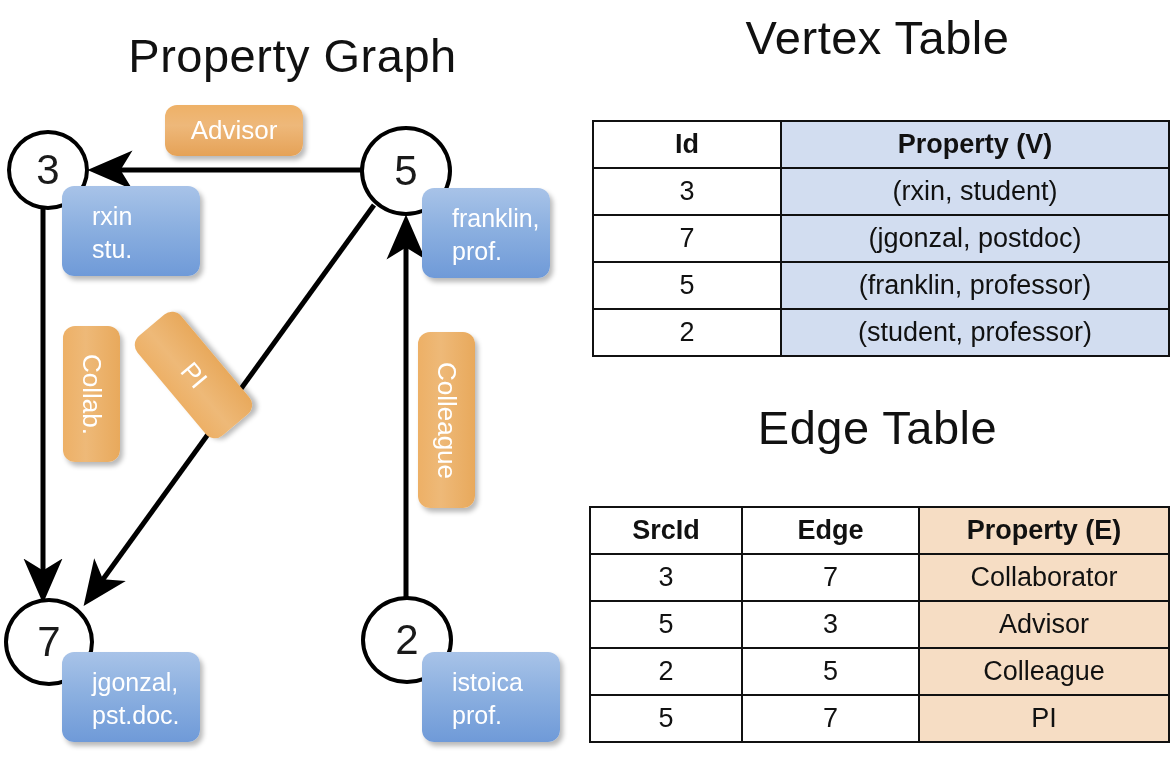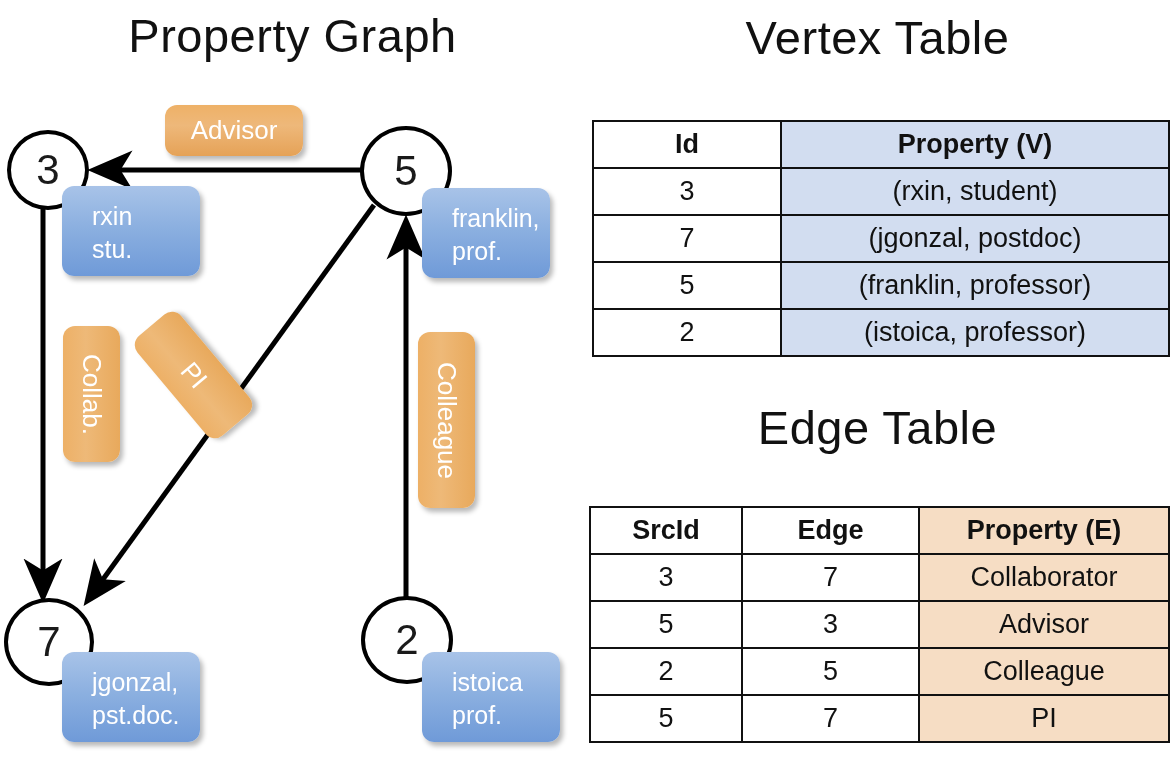--- a/index.html
+++ b/index.html
@@ -20,21 +20,21 @@
   
   .title {
     position: absolute;
     font-family: "Liberation Sans", sans-serif;
     font-weight: 300;
     color: #111111;
     white-space: nowrap;
     letter-spacing: 0.5px;
   }
   #title-property-graph {
-    left: 0; top: 8px; width: 585px;
+    left: 0; top: 28px; width: 585px;
     text-align: center;
     font-size: 47px;
     line-height: 56px;
   }
   #title-vertex-table {
     left: 585px; top: 10px; width: 585px;
     text-align: center;
     font-size: 47px;
     line-height: 56px;
   }
@@ -240,21 +240,21 @@
     <tr>
       <td>7</td>
       <td class="prop-v">(jgonzal, postdoc)</td>
     </tr>
     <tr>
       <td>5</td>
       <td class="prop-v">(franklin, professor)</td>
     </tr>
     <tr>
       <td>2</td>
-      <td class="prop-v">(istoica, professor)</td>
+      <td class="prop-v">(student, professor)</td>
     </tr>
   </tbody>
 </table>
 
 <table class="tbl" id="edge-table">
   <colgroup>
       <col class="c-src">
       <col class="c-dst">
       <col class="c-prop">
     </colgroup>

